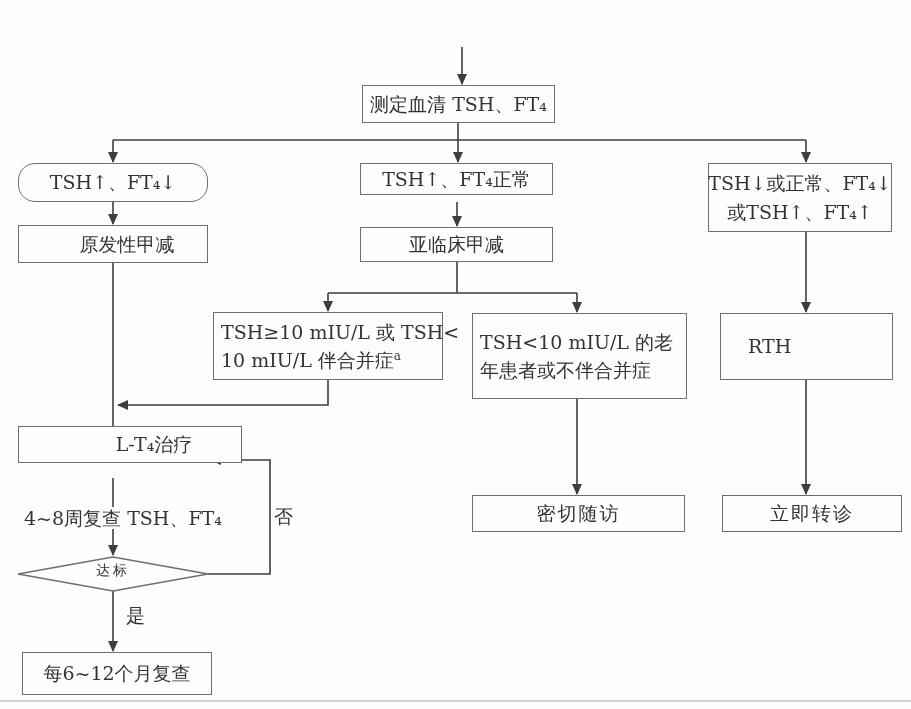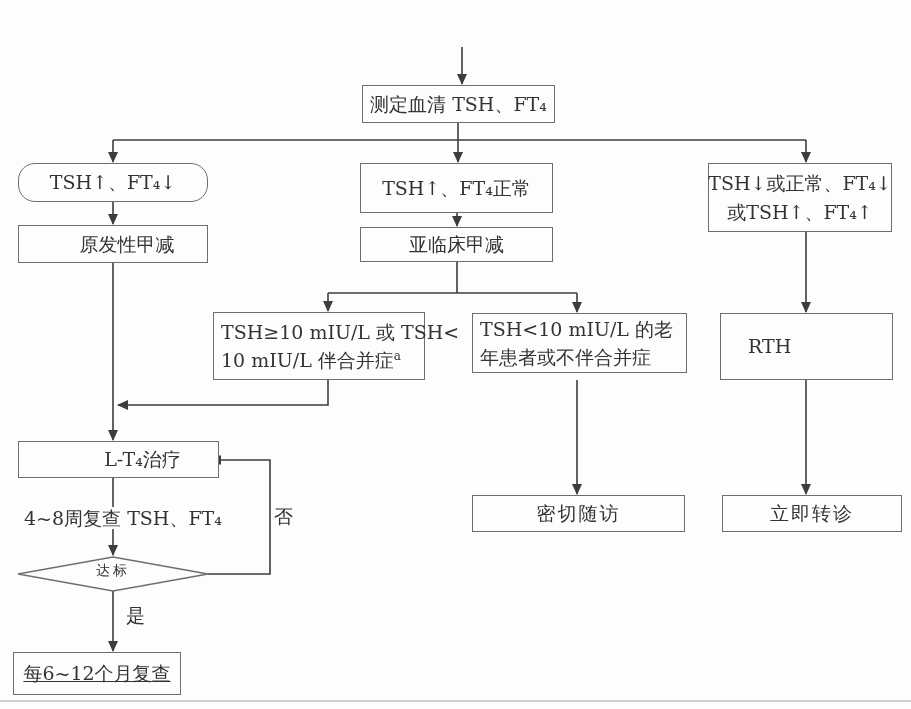--- a/index.html
+++ b/index.html
@@ -114,52 +114,52 @@
     <path class="divider" d="M0,701 H911"></path>
   </svg>
 
 
   <div class="box" style="left:362px; top:85px; width:193px; height:38px;">测定血清 TSH、FT₄</div>
 
   <div class="box" style="left:18px; top:163px; width:190px; height:39px;border-radius:17px;">TSH↑、FT₄↓</div>
 
   <div class="box" style="left:18px; top:225px; width:190px; height:38px;padding-left:28px;">原发性甲减</div>
 
-  <div class="box" style="left:360px; top:163px; width:193px; height:50px;">TSH↑、FT₄正常</div>
+  <div class="box" style="left:360px; top:163px; width:193px; height:32px;">TSH↑、FT₄正常</div>
 
   <div class="box" style="left:360px; top:227px; width:193px; height:35px;">亚临床甲减</div>
 
-  <div class="box left-align" style="left:213px; top:312px; width:212px; height:68px;">
+  <div class="box left-align" style="left:213px; top:312px; width:230px; height:68px;">
     <span class="bline">TSH≥10 mIU/L 或 TSH&lt;</span>
     <span class="bline"><span>10 mIU/L 伴合并症</span><sup>a</sup></span>
   </div>
 
-  <div class="box left-align" style="left:472px; top:313px; width:215px; height:60px;">
+  <div class="box left-align" style="left:472px; top:313px; width:215px; height:86px;">
     <span class="bline">TSH&lt;10 mIU/L 的老</span>
     <span class="bline">年患者或不伴合并症</span>
   </div>
 
   <div class="box" style="left:708px; top:163px; width:184px; height:69px;">
     <span class="bline">TSH↓或正常、FT₄↓</span>
     <span class="bline">或TSH↑、FT₄↑</span>
   </div>
 
   <div class="box left-align" style="left:720px; top:313px; width:173px; height:67px;">
     <span class="bline indent">RTH</span>
   </div>
 
-  <div class="box" style="left:18px; top:441px; width:201px; height:37px;padding-left:48px;">L-T₄治疗</div>
+  <div class="box" style="left:18px; top:426px; width:224px; height:37px;padding-left:48px;">L-T₄治疗</div>
 
   <div class="floating-label masked" style="left:24px; top:507px;">4~8周复查 TSH、FT₄</div>
 
   <div class="floating-label" style="left:274px; top:505px;">否</div>
 
   <div class="diamond-text" style="left:18px; top:562px; width:190px;">达标</div>
 
   <div class="floating-label" style="left:126px; top:604px;">是</div>
 
-  <div class="box" style="left:13px; top:652px; width:168px; height:43px;text-decoration:underline;">每6~12个月复查</div>
+  <div class="box" style="left:22px; top:652px; width:190px; height:43px;">每6~12个月复查</div>
 
   <div class="box" style="left:472px; top:495px; width:213px; height:37px; letter-spacing:2px;">密切随访</div>
 
   <div class="box" style="left:722px; top:495px; width:180px; height:37px; letter-spacing:2px;">立即转诊</div>
 
 </div>
 
 </body></html>

